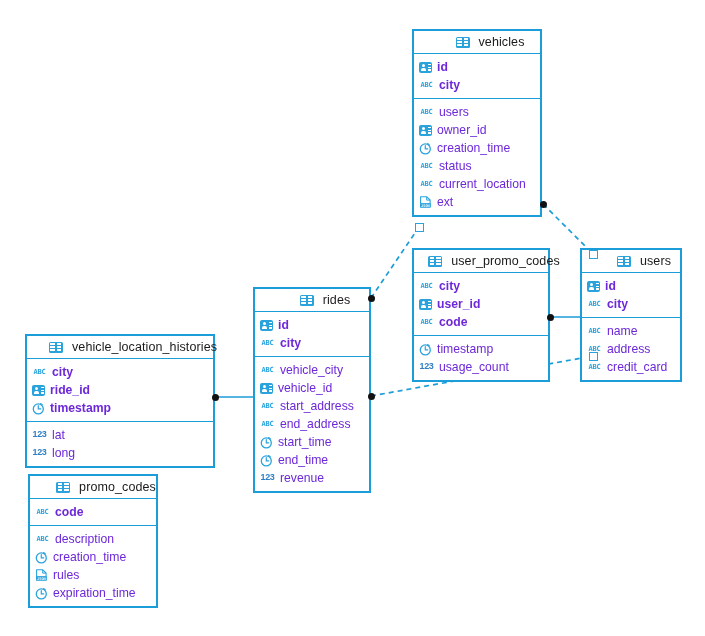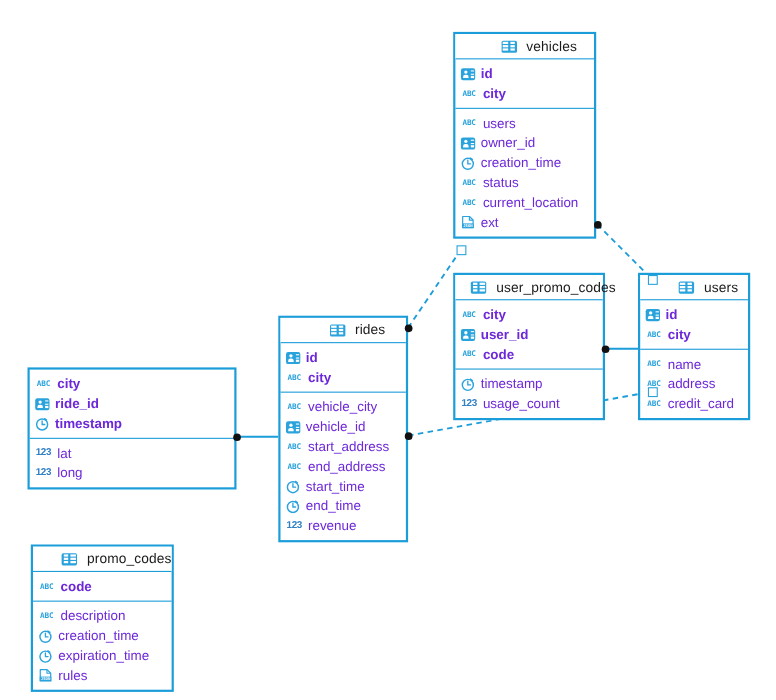--- a/index.html
+++ b/index.html
@@ -383,20 +383,31 @@
           </div>
           <div class="field">
             <span class="ic ic-num">
               <span>123</span>
             </span>
             <span class="fname">revenue</span>
           </div>
         </div>
       </div>
       <div class="table-node" style="left: 25px; top: 334px; width: 190px;">
+        <div class="tbl-header">
+          <span class="ic ic-table">
+            <i class="r0"></i>
+            <i class="r0b"></i>
+            <i class="r1"></i>
+            <i class="r1b"></i>
+            <i class="r2"></i>
+            <i class="r2b"></i>
+          </span>
+          <span class="tbl-title">vehicle_location_histories</span>
+        </div>
         <div class="sect keys">
           <div class="field pk">
             <span class="ic ic-abc">
               <span>ABC</span>
             </span>
             <span class="fname">city</span>
           </div>
           <div class="field pk">
             <span class="ic ic-person">
               <i class="head"></i>
@@ -426,21 +437,21 @@
             <span class="fname">lat</span>
           </div>
           <div class="field">
             <span class="ic ic-num">
               <span>123</span>
             </span>
             <span class="fname">long</span>
           </div>
         </div>
       </div>
-      <div class="table-node" style="left: 28px; top: 495px; width: 130px;">
+      <div class="table-node" style="left: 28px; top: 474px; width: 130px;">
         <div class="tbl-header">
           <span class="ic ic-table">
             <i class="r0"></i>
             <i class="r0b"></i>
             <i class="r1"></i>
             <i class="r1b"></i>
             <i class="r2"></i>
             <i class="r2b"></i>
           </span>
           <span class="tbl-title">promo_codes</span>
@@ -464,39 +475,39 @@
             <span class="ic ic-clock">
               <svg width="13" height="13" viewBox="0 0 13 13">
                 <circle cx="6.3" cy="6.9" r="5" fill="#fff" stroke="#2aa3dd" stroke-width="1.3"></circle>
                 <path d="M6.3 3.6 v3.3 h2.4" fill="none" stroke="#2aa3dd" stroke-width="1.2" stroke-linecap="round"></path>
                 <path d="M8.6 1.6 l1.8 1.3" stroke="#2aa3dd" stroke-width="1.2" stroke-linecap="round"></path>
               </svg>
             </span>
             <span class="fname">creation_time</span>
           </div>
           <div class="field">
-            <span class="ic ic-clock">
-              <svg width="13" height="13" viewBox="0 0 13 13">
-                <circle cx="6.3" cy="6.9" r="5" fill="#fff" stroke="#2aa3dd" stroke-width="1.3"></circle>
-                <path d="M6.3 3.6 v3.3 h2.4" fill="none" stroke="#2aa3dd" stroke-width="1.2" stroke-linecap="round"></path>
-                <path d="M8.6 1.6 l1.8 1.3" stroke="#2aa3dd" stroke-width="1.2" stroke-linecap="round"></path>
-              </svg>
-            </span>
-            <span class="fname">expiration_time</span>
-          </div>
-          <div class="field">
             <span class="ic ic-json">
               <svg width="13" height="12" viewBox="0 0 13 12">
                 <path d="M1.6 0.8 h6.2 l3.3 3.2 v7.1 h-9.5 z" fill="#fff" stroke="#2aa3dd" stroke-width="1.1" stroke-linejoin="round"></path>
                 <path d="M7.7 0.9 v3.2 h3.3" fill="none" stroke="#2aa3dd" stroke-width="1"></path>
                 <rect x="1.1" y="7.1" width="10.6" height="4.1" fill="#2aa3dd"></rect>
                 <text x="6.4" y="10.5" font-family="DejaVu Sans Mono, monospace" font-size="3.6" font-weight="bold" fill="#fff" text-anchor="middle">JSON</text>
               </svg>
             </span>
             <span class="fname">rules</span>
+          </div>
+          <div class="field">
+            <span class="ic ic-clock">
+              <svg width="13" height="13" viewBox="0 0 13 13">
+                <circle cx="6.3" cy="6.9" r="5" fill="#fff" stroke="#2aa3dd" stroke-width="1.3"></circle>
+                <path d="M6.3 3.6 v3.3 h2.4" fill="none" stroke="#2aa3dd" stroke-width="1.2" stroke-linecap="round"></path>
+                <path d="M8.6 1.6 l1.8 1.3" stroke="#2aa3dd" stroke-width="1.2" stroke-linecap="round"></path>
+              </svg>
+            </span>
+            <span class="fname">expiration_time</span>
           </div>
         </div>
       </div>
     </div>
   <div id="endpoints">
       <div class="ep ep-dot" style="left: 367.5px; top: 294.5px;"></div>
       <div class="ep ep-sq" style="left: 414.5px; top: 222.5px;"></div>
       <div class="ep ep-dot" style="left: 539.5px; top: 200.5px;"></div>
       <div class="ep ep-sq" style="left: 588.5px; top: 249.5px;"></div>
       <div class="ep ep-dot" style="left: 546.5px; top: 313.5px;"></div>

